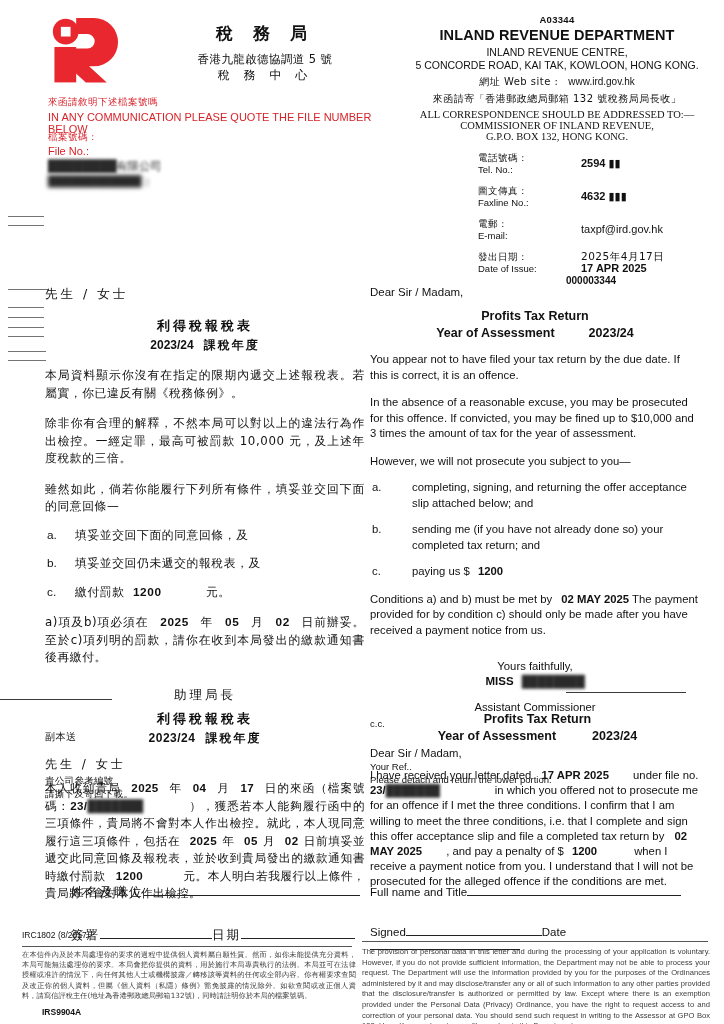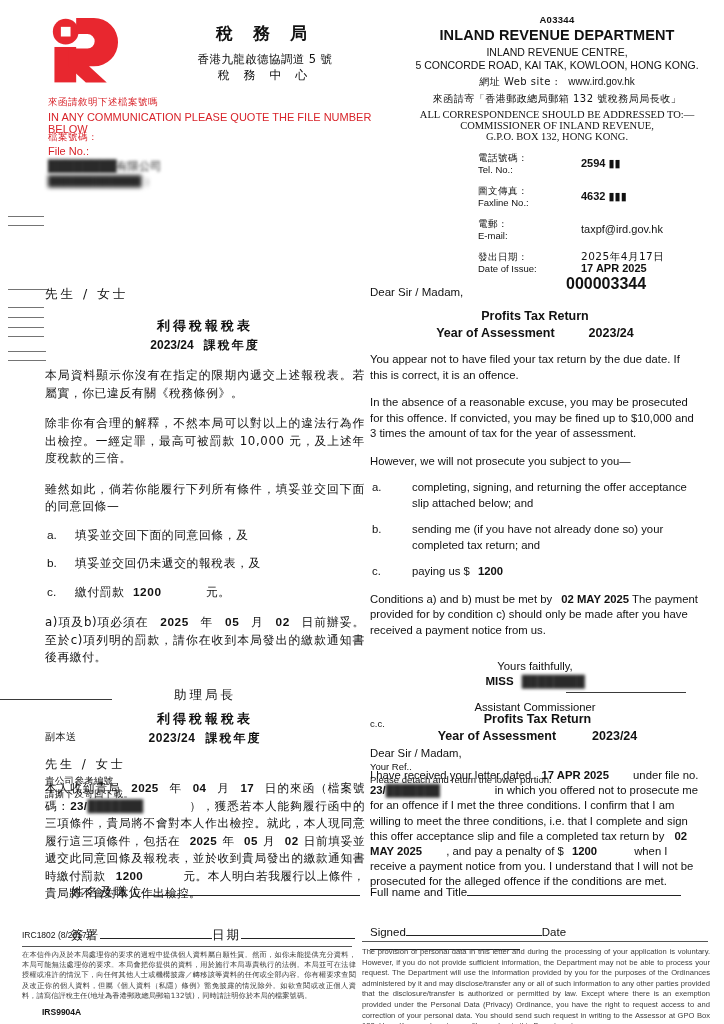--- a/index.html
+++ b/index.html
@@ -52,21 +52,21 @@
   
   #contact{left:478px;top:152px;width:250px;}
   #contact .row{position:relative;height:33px;}
   #contact .lab{position:absolute;left:0;top:0;width:92px;font-size:9.5px;line-height:11.5px;}
   #contact .val{position:absolute;left:103px;top:5px;font-size:11px;font-weight:bold;}
   #contact .val.plain{font-weight:normal;}
   #contact .lab .zhl{font-size:9.5px;}
   #issuerow{height:32px;}
   #issuerow .v1{position:absolute;left:103px;top:-1px;font-size:10.5px;}
   #issuerow .v2{position:absolute;left:103px;top:11px;font-size:11px;font-weight:bold;}
-  #docnum{left:566px;top:275px;font-size:16px;font-weight:bold;}
+  #docnum{left:566px;top:275px;font-size:10px;font-weight:bold;}
   
   .artifact{position:absolute;background:#5c5c5c;height:1px;opacity:.85;}
   
   #zh-col{left:45px;top:286px;width:320px;}
   .salut-zh{font-size:12.5px;letter-spacing:3px;}
   .title-zh{text-align:center;margin-top:14px;}
   .title-zh .l1{font-size:13px;font-weight:bold;letter-spacing:3px;}
   .title-zh .l2{font-size:12px;font-weight:bold;margin-top:2px;}
   .title-zh .l2 .yr{letter-spacing:0;}
   .title-zh .l2 .ya{letter-spacing:2px;margin-left:10px;}

